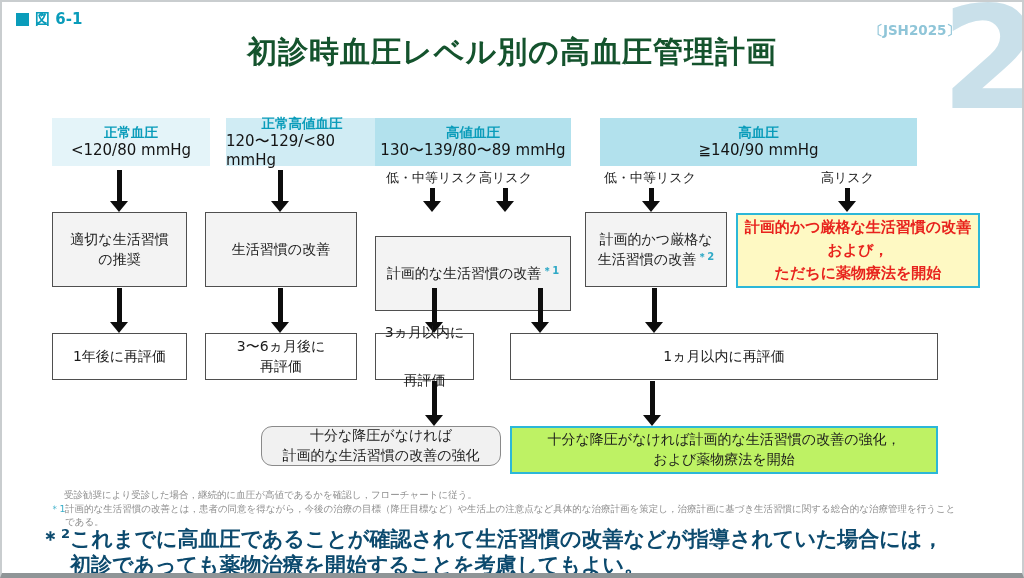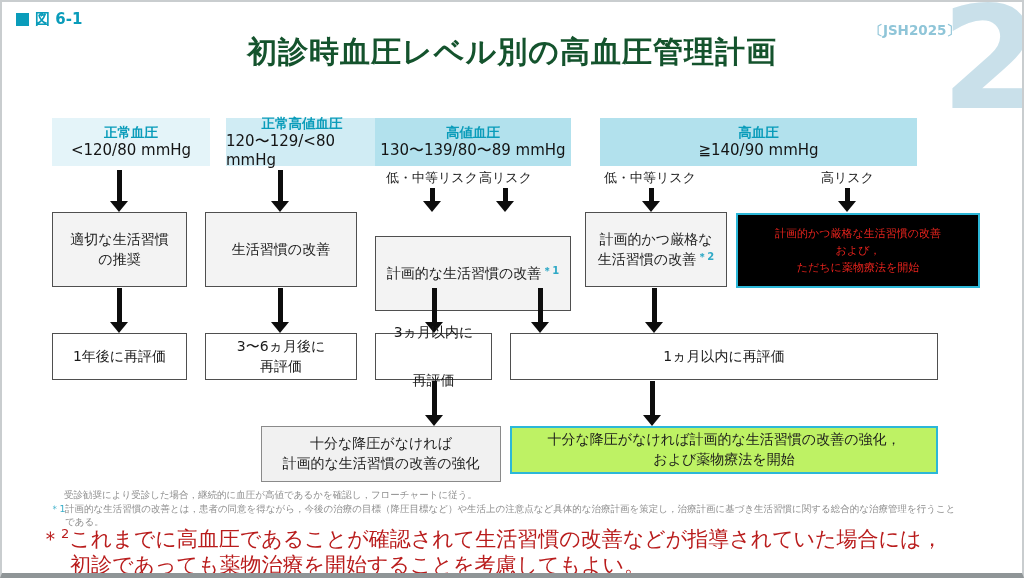--- a/index.html
+++ b/index.html
@@ -24,28 +24,28 @@
   .risk{position:absolute;top:167px;height:16px;text-align:center;font-size:13px;color:#222;}
   
   .ar{position:absolute;width:20px;}
   .ar .st{position:absolute;left:50%;margin-left:-2.5px;top:0;bottom:9px;width:5px;background:#0d0d0d;}
   .ar .hd{position:absolute;left:50%;margin-left:-9px;bottom:0;width:0;height:0;border-left:9px solid transparent;border-right:9px solid transparent;border-top:11px solid #0d0d0d;}
   
   .bx{position:absolute;display:flex;flex-direction:column;align-items:center;justify-content:center;text-align:center;font-size:14px;color:#1b1b1b;line-height:1.4;box-sizing:border-box;}
   .gray{background:#f3f3f3;border:1px solid #4f4f4f;}
   .white{background:#ffffff;border:1px solid #4f4f4f;}
   .gray2{background:#f1f1f1;border:1px solid #8a8a8a;}
-  .alert{background:#000000;border:2px solid #2cb7d8;color:#e8231d;font-weight:normal;font-size:11px;line-height:1.55;}
+  .alert{background:#fef9c3;border:2px solid #2cb7d8;color:#e8231d;font-weight:bold;font-size:15px;line-height:1.55;}
   .cyan{background:#bef264;border:2px solid #2cb7d8;}
   .supn{color:#2fa9c6;font-weight:bold;font-size:10px;position:relative;top:-4px;margin-left:1px;}
   
   .fn{position:absolute;font-size:9.5px;color:#8e8e8e;line-height:1.4;white-space:nowrap;}
   .fn .mk{color:#39aec9;position:absolute;left:0;top:0;}
   .fn-ind{padding-left:15px;position:relative;}
-  .fn-red{position:absolute;color:#b91c1c;font-weight:normal;font-size:21px;line-height:1.22;white-space:nowrap;}
+  .fn-red{position:absolute;color:#0c4a6e;font-weight:bold;font-size:21px;line-height:1.22;white-space:nowrap;}
   .fn-red .s2{font-size:13px;vertical-align:super;}
   .fn-red .l2{margin-left:30px;}
 </style>
 </head>
 <body>
 
 <div class="stage">
 
   <div class="fig">
     <span class="sq"></span>
@@ -143,38 +143,38 @@
       <i class="hd"></i>
     </div>
 
   <div class="bx white" style="left:50px;top:331px;width:135px;height:47px;">
     <span>1年後に再評価</span>
   </div>
   <div class="bx white" style="left:203px;top:331px;width:152px;height:47px;">
     <span>3〜6ヵ月後に</span>
     <span>再評価</span>
   </div>
-  <div class="bx white" style="left:373px;top:331px;width:117px;height:47px;gap:28px;">
+  <div class="bx white" style="left:373px;top:331px;width:99px;height:47px;gap:28px;">
     <span>3ヵ月以内に</span>
     <span>再評価</span>
   </div>
   <div class="bx white" style="left:508px;top:331px;width:428px;height:47px;">
     <span>1ヵ月以内に再評価</span>
   </div>
 
   <div class="ar" style="left:422px;top:379px;height:45px;">
       <i class="st"></i>
       <i class="hd"></i>
     </div>
   <div class="ar" style="left:640px;top:379px;height:45px;">
       <i class="st"></i>
       <i class="hd"></i>
     </div>
 
-  <div class="bx gray2" style="left:259px;top:424px;width:240px;height:56px;">
+  <div class="bx gray2" style="left:259px;top:424px;width:240px;height:40px;border-radius:11px;">
     <span>十分な降圧がなければ</span>
     <span>計画的な生活習慣の改善の強化</span>
   </div>
   <div class="bx cyan" style="left:508px;top:424px;width:428px;height:48px;">
     <span>十分な降圧がなければ計画的な生活習慣の改善の強化，</span>
     <span>および薬物療法を開始</span>
   </div>
 
   <div class="fn" style="left:62px;top:486px;">受診勧奨により受診した場合，継続的に血圧が高値であるかを確認し，フローチャートに従う。</div>
   <div class="fn fn-ind" style="left:48px;top:500px;">

